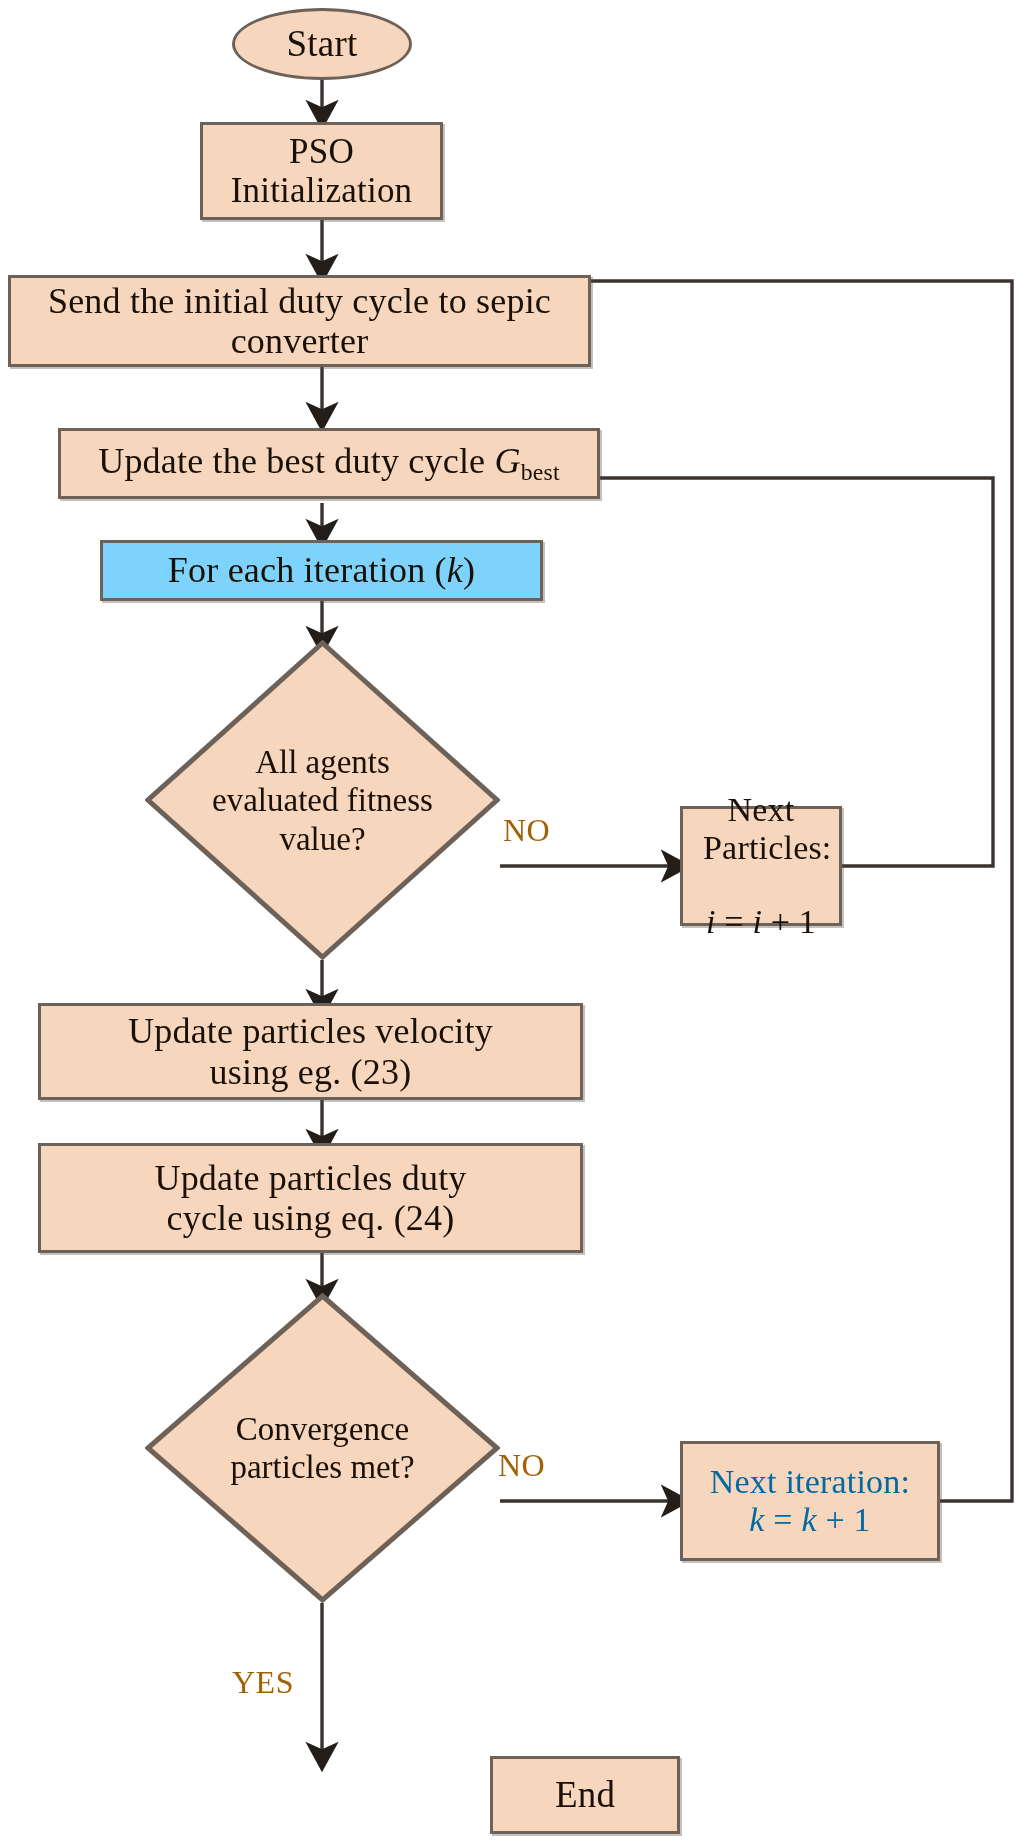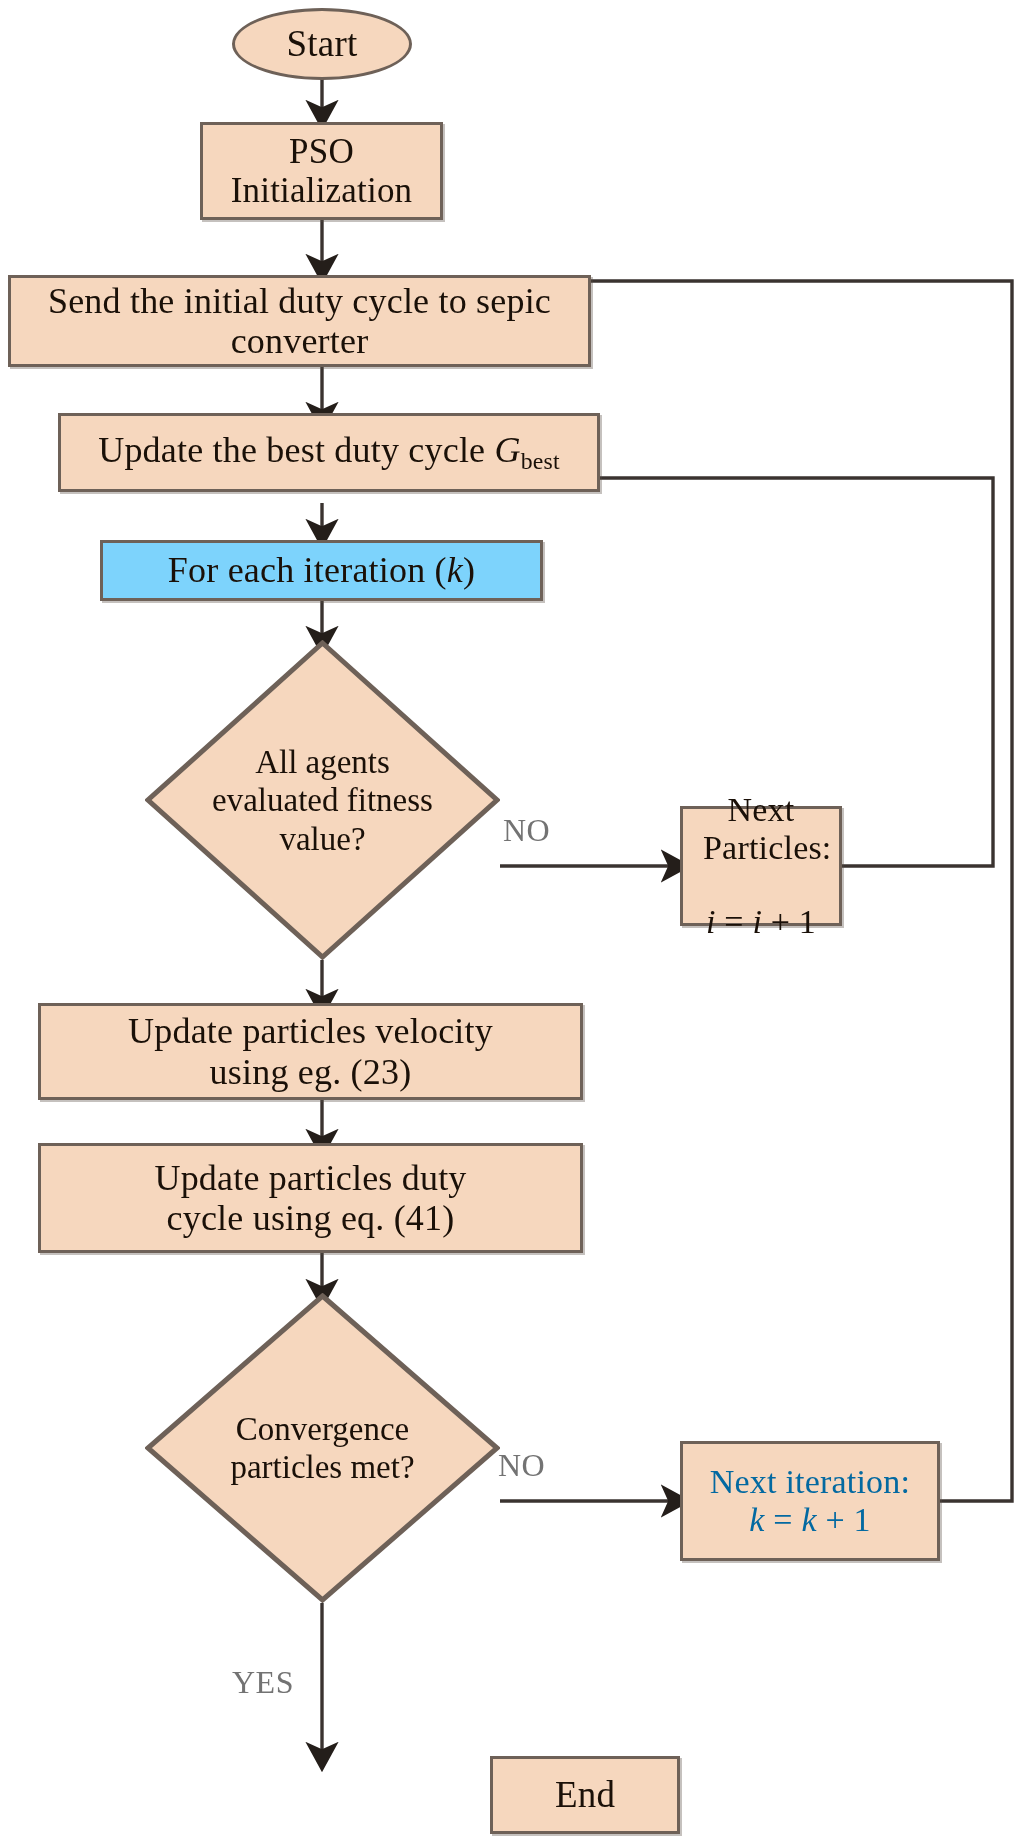--- a/index.html
+++ b/index.html
@@ -58,21 +58,21 @@
     top:50%;
     transform:translateY(-50%);
     text-align:center;
     white-space:pre-line;
     line-height:1.16;
     z-index:2;
   }
   .edgelabel{
     position:absolute;
     font-size:32px;
-    color:#737373;
+    color:#a16207;
     letter-spacing:.5px;
     font-family:"Liberation Serif","DejaVu Serif",serif;
   }
   .sub{
     font-size:.66em;
     vertical-align:-0.28em;
     font-style:normal;
   }
   .it{font-style:italic;}
 </style>
@@ -124,21 +124,21 @@
   <div class="node" style="left: 200px; top: 122px; width: 243px; height: 98px; font-size: 35px; background: rgb(246, 215, 190); border-color: rgb(110, 97, 88); color: rgb(26, 16, 8);">
     <span class="txt">PSO
 Initialization</span>
   </div>
 
   <div class="node" style="left: 8px; top: 275px; width: 583px; height: 92px; font-size: 36px; background: rgb(246, 215, 190); border-color: rgb(110, 97, 88); color: rgb(26, 16, 8);">
     <span class="txt">Send the initial duty cycle to sepic
 converter</span>
   </div>
 
-  <div class="node" style="left: 58px; top: 413px; width: 542px; height: 79px; font-size: 36px; background: rgb(246, 215, 190); border-color: rgb(110, 97, 88); color: rgb(26, 16, 8);">
+  <div class="node" style="left: 58px; top: 428px; width: 542px; height: 71px; font-size: 36px; background: rgb(246, 215, 190); border-color: rgb(110, 97, 88); color: rgb(26, 16, 8);">
     <span class="txt"><span>Update the best duty cycle </span><span class="it">G</span><span class="sub">best</span></span>
   </div>
 
   <div class="node" style="left: 100px; top: 540px; width: 443px; height: 61px; font-size: 36px; background: #7dd3fc; border-color: rgb(110, 97, 88); color: rgb(26, 16, 8);">
     <span class="txt"><span>For each iteration (</span><span class="it">k</span><span>)</span></span>
   </div>
 
   <div class="diamond" style="left:145px;top:640px;width:355px;height:320px;font-size:33px;">
     <svg class="dshape" viewBox="0 0 355 320" preserveAspectRatio="none">
       <polygon points="177.5,3 352,160 177.5,317 3,160" fill="#F6D7BE" stroke="#6E6158" stroke-width="5"></polygon>
@@ -153,21 +153,21 @@
     <span class="txt"><span class="it">i</span><span> = </span><span class="it">i</span><span> + 1</span></span>
   </div>
 
   <div class="node" style="left: 38px; top: 1003px; width: 545px; height: 97px; font-size: 36px; background: rgb(246, 215, 190); border-color: rgb(110, 97, 88); color: rgb(26, 16, 8);">
     <span class="txt">Update particles velocity
 using eg. (23)</span>
   </div>
 
   <div class="node" style="left: 38px; top: 1143px; width: 545px; height: 110px; font-size: 36px; background: rgb(246, 215, 190); border-color: rgb(110, 97, 88); color: rgb(26, 16, 8);">
     <span class="txt">Update particles duty
-cycle using eq. (41)</span>
+cycle using eq. (24)</span>
   </div>
 
   <div class="diamond" style="left:145px;top:1293px;width:355px;height:310px;font-size:33px;">
     <svg class="dshape" viewBox="0 0 355 310" preserveAspectRatio="none">
       <polygon points="177.5,3 352,155 177.5,307 3,155" fill="#F6D7BE" stroke="#6E6158" stroke-width="5"></polygon>
     </svg>
     <div class="dtext">Convergence
 particles met?</div>
   </div>
 

